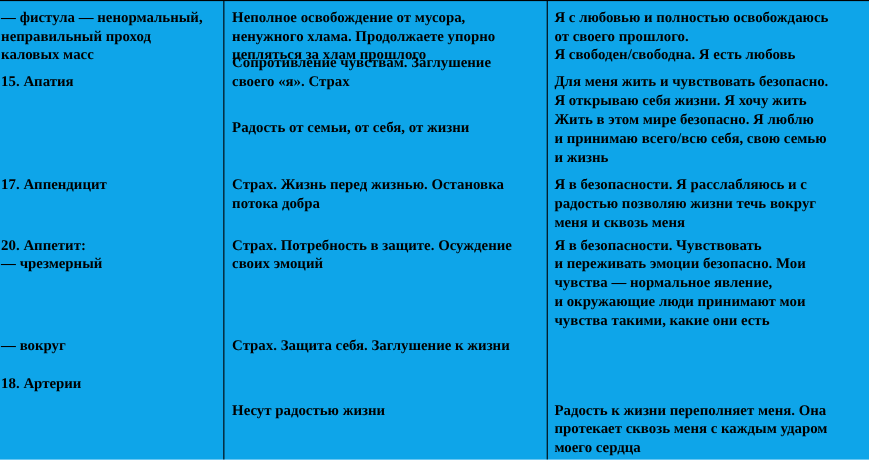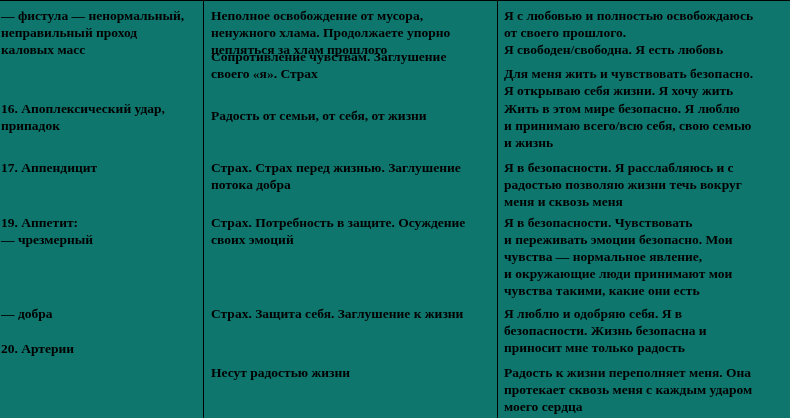--- a/index.html
+++ b/index.html
@@ -4,21 +4,21 @@
 <style>
   html, body {
     margin: 0;
     padding: 0;
     background: #ffffff;
   }
   .page {
     position: relative;
     width: 790px;
     height: 418px;
-    background: #0f766e;
+    background: #0ea5e9;
     overflow: hidden;
     font-family: "Liberation Serif", "DejaVu Serif", serif;
     font-weight: bold;
     font-size: 13.5px;
     color: #000000;
   }
   .topline {
     position: absolute;
     top: 0; left: 0;
     width: 790px; height: 1px;
@@ -52,53 +52,49 @@
   <div class="cell c1" style="top:7px">— фистула — ненормальный,
 неправильный проход
 каловых масс</div>
   <div class="cell c2" style="top:7px">Неполное освобождение от мусора,
 ненужного хлама. Продолжаете упорно
 цепляться за хлам прошлого</div>
   <div class="cell c3" style="top:7px">Я с любовью и полностью освобождаюсь
 от своего прошлого.
 Я свободен/свободна. Я есть любовь</div>
 
+  <div class="cell c1" style="top:65px">15. Апатия</div>
   <div class="cell c2" style="top:48px">Сопротивление чувствам. Заглушение
 своего «я». Страх</div>
   <div class="cell c3" style="top:65px">Для меня жить и чувствовать безопасно.
 Я открываю себя жизни. Я хочу жить</div>
 
-  <div class="cell c1" style="top:100px">16. Апоплексический удар,
-припадок</div>
   <div class="cell c2" style="top:107px">Радость от семьи, от себя, от жизни</div>
   <div class="cell c3" style="top:100px">Жить в этом мире безопасно. Я люблю
 и принимаю всего/всю себя, свою семью
 и жизнь</div>
 
   <div class="cell c1" style="top:159px">17. Аппендицит</div>
-  <div class="cell c2" style="top:159px">Страх. Страх перед жизнью. Заглушение
+  <div class="cell c2" style="top:159px">Страх. Жизнь перед жизнью. Остановка
 потока добра</div>
   <div class="cell c3" style="top:159px">Я в безопасности. Я расслабляюсь и с
 радостью позволяю жизни течь вокруг
 меня и сквозь меня</div>
 
-  <div class="cell c1" style="top:214px">19. Аппетит:
+  <div class="cell c1" style="top:214px">20. Аппетит:
 — чрезмерный</div>
   <div class="cell c2" style="top:214px">Страх. Потребность в защите. Осуждение
 своих эмоций</div>
   <div class="cell c3" style="top:214px">Я в безопасности. Чувствовать
 и переживать эмоции безопасно. Мои
 чувства — нормальное явление,
 и окружающие люди принимают мои
 чувства такими, какие они есть</div>
 
-  <div class="cell c1" style="top:305px">— добра</div>
+  <div class="cell c1" style="top:305px">— вокруг</div>
   <div class="cell c2" style="top:305px">Страх. Защита себя. Заглушение к жизни</div>
-  <div class="cell c3" style="top:305px">Я люблю и одобряю себя. Я в
-безопасности. Жизнь безопасна и
-приносит мне только радость</div>
 
-  <div class="cell c1" style="top:340px">20. Артерии</div>
+  <div class="cell c1" style="top:340px">18. Артерии</div>
   <div class="cell c2" style="top:364px">Несут радостью жизни</div>
   <div class="cell c3" style="top:364px">Радость к жизни переполняет меня. Она
 протекает сквозь меня с каждым ударом
 моего сердца</div>
 </div>
 
 </body></html>

